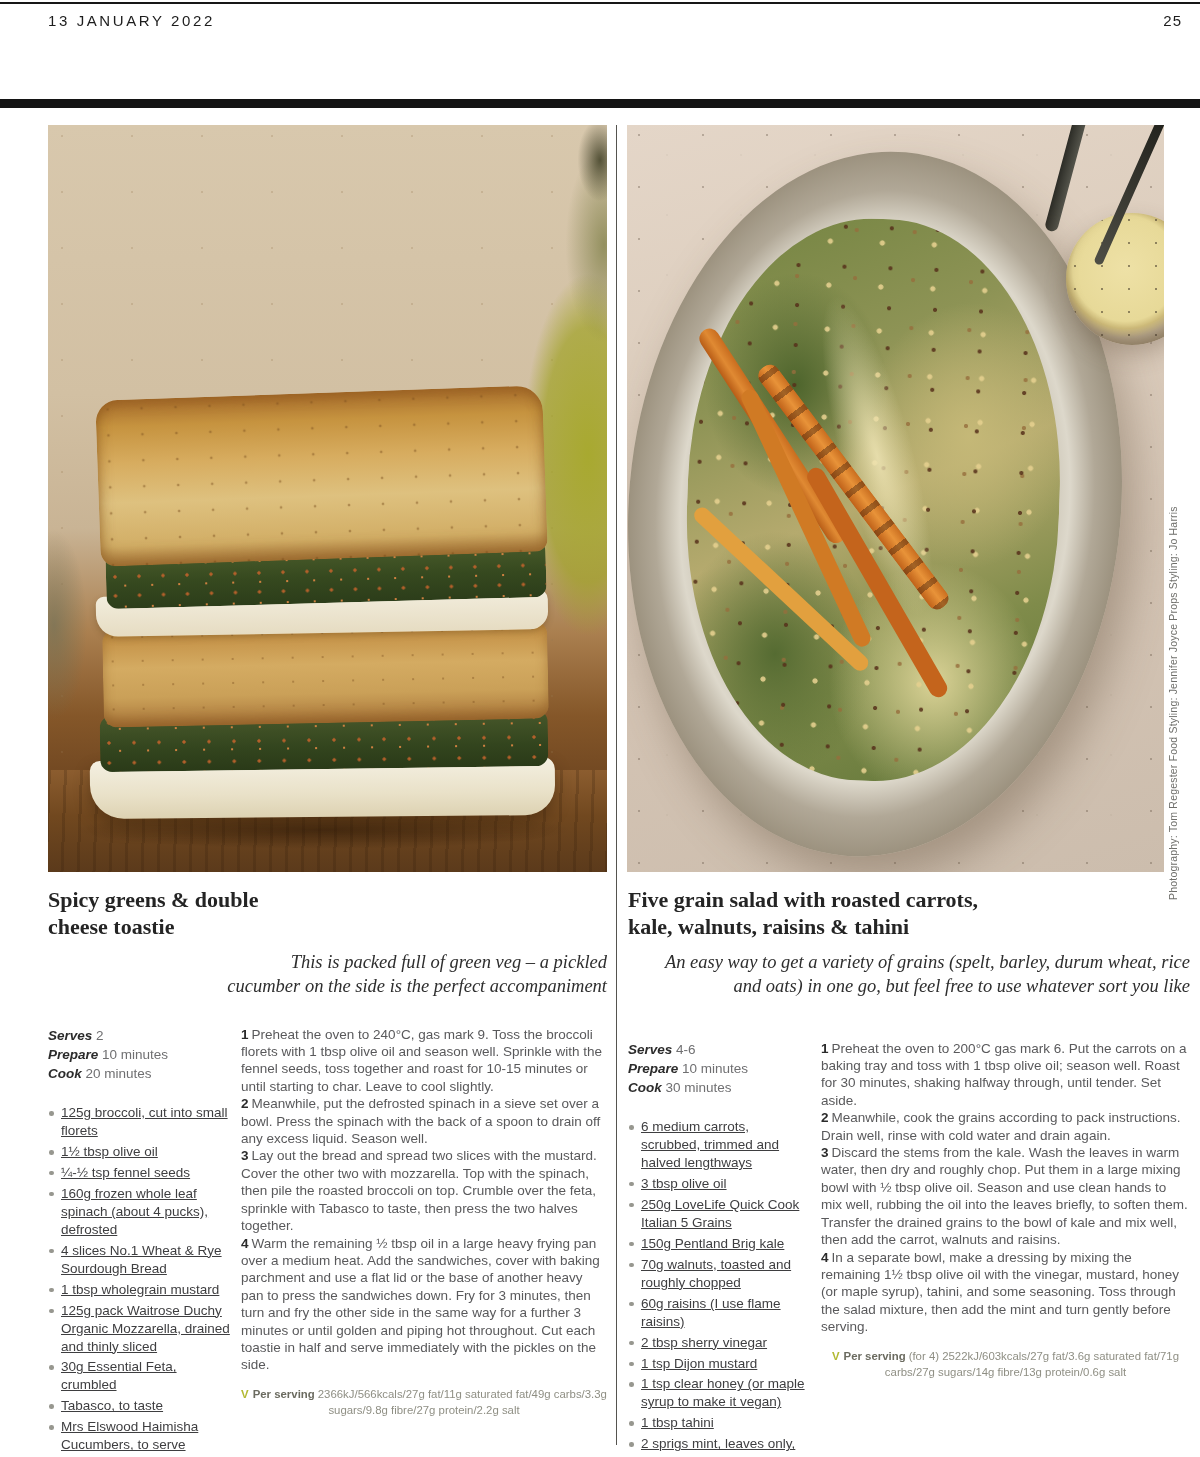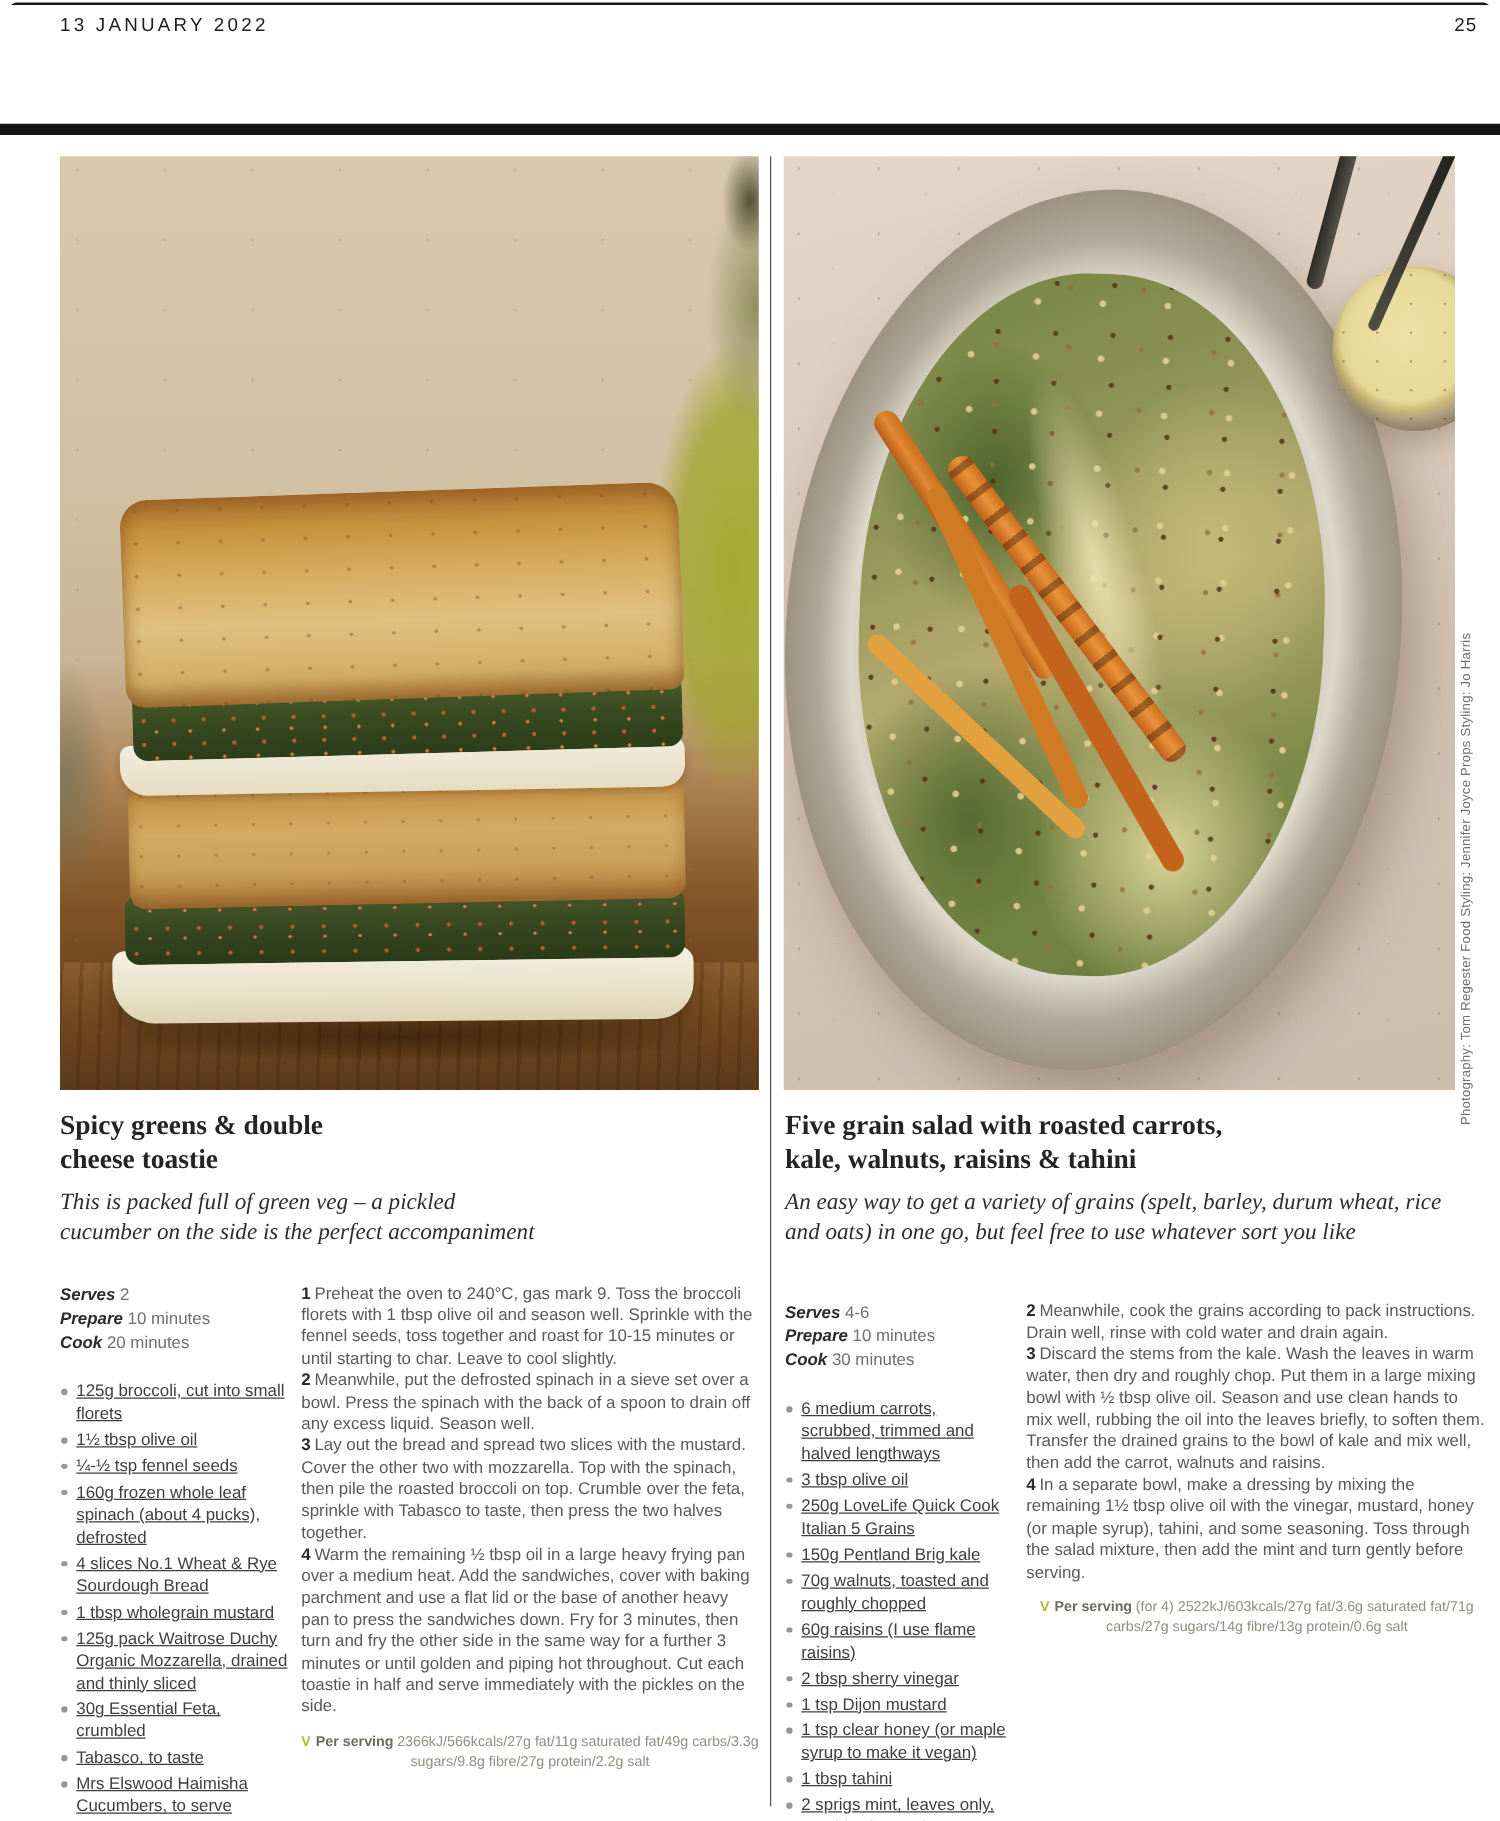--- a/index.html
+++ b/index.html
@@ -1,17 +1,17 @@
 <!DOCTYPE html>
 <html style="--veg-green: #b2b932; --bar-black: #141414;"><head>
 <meta charset="utf-8">
 <style>
   html,body{margin:0;padding:0;background:#ffffff;}
   #page{position:relative;width:1200px;height:1457px;background:#fff;overflow:hidden;
-        font-family:"Liberation Sans",sans-serif;color:#3f3f41;border-radius:21px;}
+        font-family:"Liberation Sans",sans-serif;color:#3f3f41;}
   
   .toprule{position:absolute;top:2px;left:0;width:1200px;height:2px;background:#161616;}
   .date{position:absolute;top:12px;left:48px;font-size:15px;letter-spacing:2.6px;color:#1d1d1d;}
   .pagenum{position:absolute;top:12px;right:18px;font-size:15px;letter-spacing:1px;color:#1d1d1d;}
   .blackbar{position:absolute;top:99px;left:0;width:1200px;height:9px;background:#141414;}
   .vdivider{position:absolute;left:616px;top:125px;width:1px;height:1320px;background:#55544f;}
   
   .photo{position:absolute;top:125px;height:747px;overflow:hidden;}
   .photo *{position:absolute;}
   #photo-left{left:48px;width:559px;
@@ -104,21 +104,21 @@
   .credit{position:absolute;left:1167px;top:472px;height:428px;width:18px;
     writing-mode:vertical-rl;transform:rotate(180deg);
     font-size:10.5px;color:#6f6f6b;letter-spacing:.2px;white-space:nowrap;}
   
   .recipe{position:absolute;top:886px;}
   #recipe-left{left:48px;width:559px;}
   #recipe-right{left:628px;width:562px;}
   .rtitle{font-family:"Liberation Serif",serif;font-size:22px;line-height:1.24;color:#242424;
     text-align:left;font-weight:bold;margin:0;}
   .rintro{font-family:"Liberation Serif",serif;font-style:italic;font-size:18.5px;line-height:1.3;
-    color:#2e2e2e;text-align:left;margin:9px 0 0 0;}
+    color:#2e2e2e;text-align:right;margin:9px 0 0 0;}
   .cols{display:flex;margin-top:28px;}
   #recipe-right .cols{margin-top:42px;}
   .ingcol{width:184px;flex:0 0 184px;}
   .methodcol{flex:1;margin-left:9px;}
   .meta{font-size:13.5px;line-height:1.42;margin-bottom:21px;}
   .meta b{color:#2b2b2b;font-style:italic;}
   .meta .mval{color:#6f6f71;}
   .ing{list-style:none;margin:0;padding:0;font-size:13.5px;line-height:1.33;color:#3e3e40;}
   .ing li{position:relative;padding-left:13px;margin-bottom:3px;text-decoration:underline;}
   .ing li::before{content:"";position:absolute;left:1px;top:7px;width:4.5px;height:4.5px;
@@ -222,20 +222,21 @@
             <li>60g raisins (I use flame raisins)</li>
             <li>2 tbsp sherry vinegar</li>
             <li>1 tsp Dijon mustard</li>
             <li>1 tsp clear honey (or maple syrup to make it vegan)</li>
             <li>1 tbsp tahini</li>
             <li>2 sprigs mint, leaves only, roughly chopped</li>
           </ul>
       </div>
       <div class="methodcol">
         <div>
+            <p class="step"><span class="sn">1</span><span>Preheat the oven to 200°C gas mark 6. Put the carrots on a baking tray and toss with 1 tbsp olive oil; season well. Roast for 30 minutes, shaking halfway through, until tender. Set aside.</span></p>
             <p class="step"><span class="sn">2</span><span>Meanwhile, cook the grains according to pack instructions. Drain well, rinse with cold water and drain again.</span></p>
             <p class="step"><span class="sn">3</span><span>Discard the stems from the kale. Wash the leaves in warm water, then dry and roughly chop. Put them in a large mixing bowl with ½ tbsp olive oil. Season and use clean hands to mix well, rubbing the oil into the leaves briefly, to soften them. Transfer the drained grains to the bowl of kale and mix well, then add the carrot, walnuts and raisins.</span></p>
             <p class="step"><span class="sn">4</span><span>In a separate bowl, make a dressing by mixing the remaining 1½ tbsp olive oil with the vinegar, mustard, honey (or maple syrup), tahini, and some seasoning. Toss through the salad mixture, then add the mint and turn gently before serving.</span></p>
           </div>
         <p class="perserv"><span class="v">V</span><b>Per serving</b><span>(for 4) </span><span>2522kJ/603kcals/27g fat/3.6g saturated fat/71g carbs/27g sugars/14g fibre/13g protein/0.6g salt</span></p>
       </div>
     </div>
   </section>
 
 </div>

